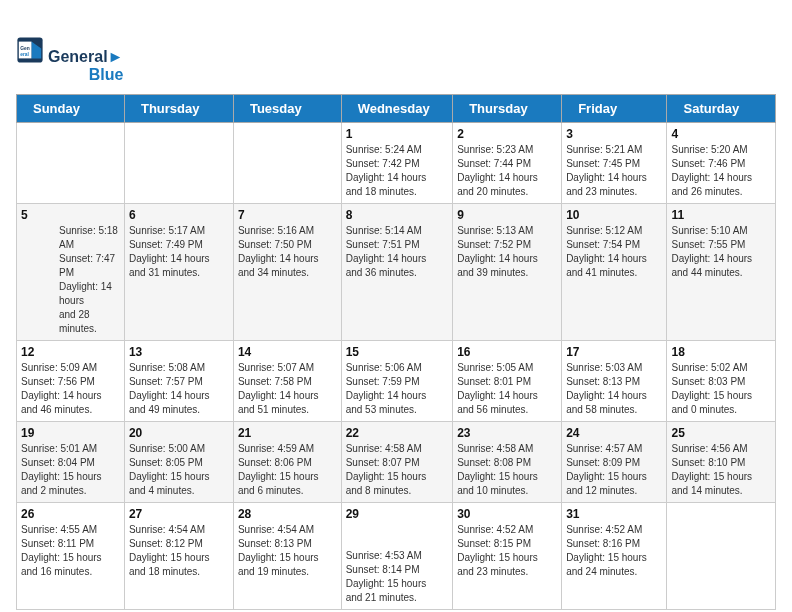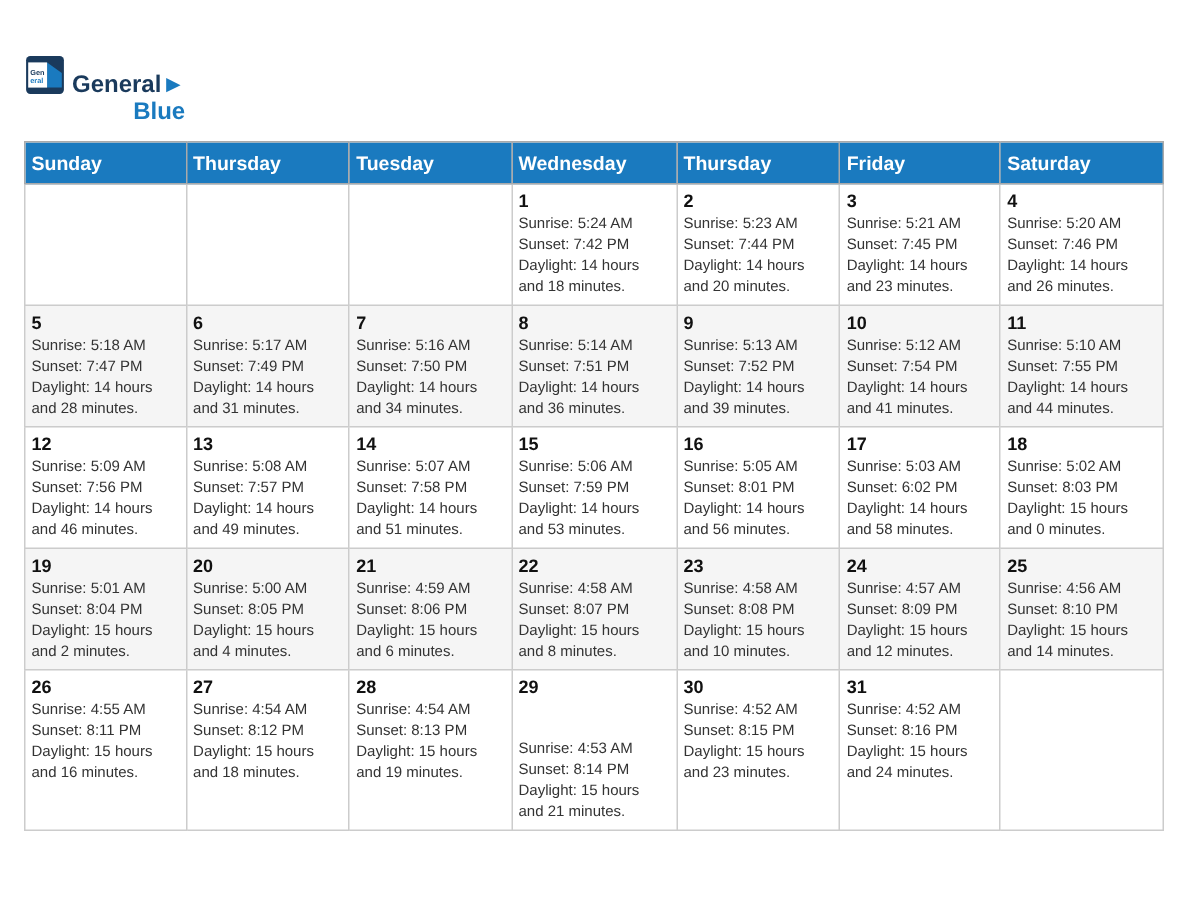--- a/index.html
+++ b/index.html
@@ -40,21 +40,21 @@
       font-style: italic;
     }
     table {
       width: 100%;
       border-collapse: collapse;
       font-size: 10.5px;
     }
     thead tr th {
       background: #1a7abf;
       color: #fff;
-      padding: 6px 4px;
+      padding: 6px 16px;
       text-align: left;
       font-size: 13px;
       font-weight: bold;
       border: 1px solid #aaa;
     }
     tbody tr td {
       border: 1px solid #ccc;
       vertical-align: top;
       padding: 4px;
       width: 113px;
@@ -147,21 +147,21 @@
           <div class="day-number">4</div>
           <div class="day-info" style="white-space: pre-line;">Sunrise: 5:20 AM
 Sunset: 7:46 PM
 Daylight: 14 hours
 and 26 minutes.</div>
         </td>
       </tr>
       <tr>
         <td>
           <div class="day-number">5</div>
-          <div class="day-info" style="white-space: pre-line;">Sunrise: 5:18 AM
+          <div class="day-info" style="white-space: pre-line; margin-left: 38px;">Sunrise: 5:18 AM
 Sunset: 7:47 PM
 Daylight: 14 hours
 and 28 minutes.</div>
         </td>
         <td>
           <div class="day-number">6</div>
           <div class="day-info" style="white-space: pre-line;">Sunrise: 5:17 AM
 Sunset: 7:49 PM
 Daylight: 14 hours
 and 31 minutes.</div>
@@ -234,21 +234,21 @@
         <td>
           <div class="day-number">16</div>
           <div class="day-info" style="white-space: pre-line;">Sunrise: 5:05 AM
 Sunset: 8:01 PM
 Daylight: 14 hours
 and 56 minutes.</div>
         </td>
         <td>
           <div class="day-number">17</div>
           <div class="day-info" style="white-space: pre-line;">Sunrise: 5:03 AM
-Sunset: 6:02 PM
+Sunset: 8:13 PM
 Daylight: 14 hours
 and 58 minutes.</div>
         </td>
         <td>
           <div class="day-number">18</div>
           <div class="day-info" style="white-space: pre-line;">Sunrise: 5:02 AM
 Sunset: 8:03 PM
 Daylight: 15 hours
 and 0 minutes.</div>
         </td>

